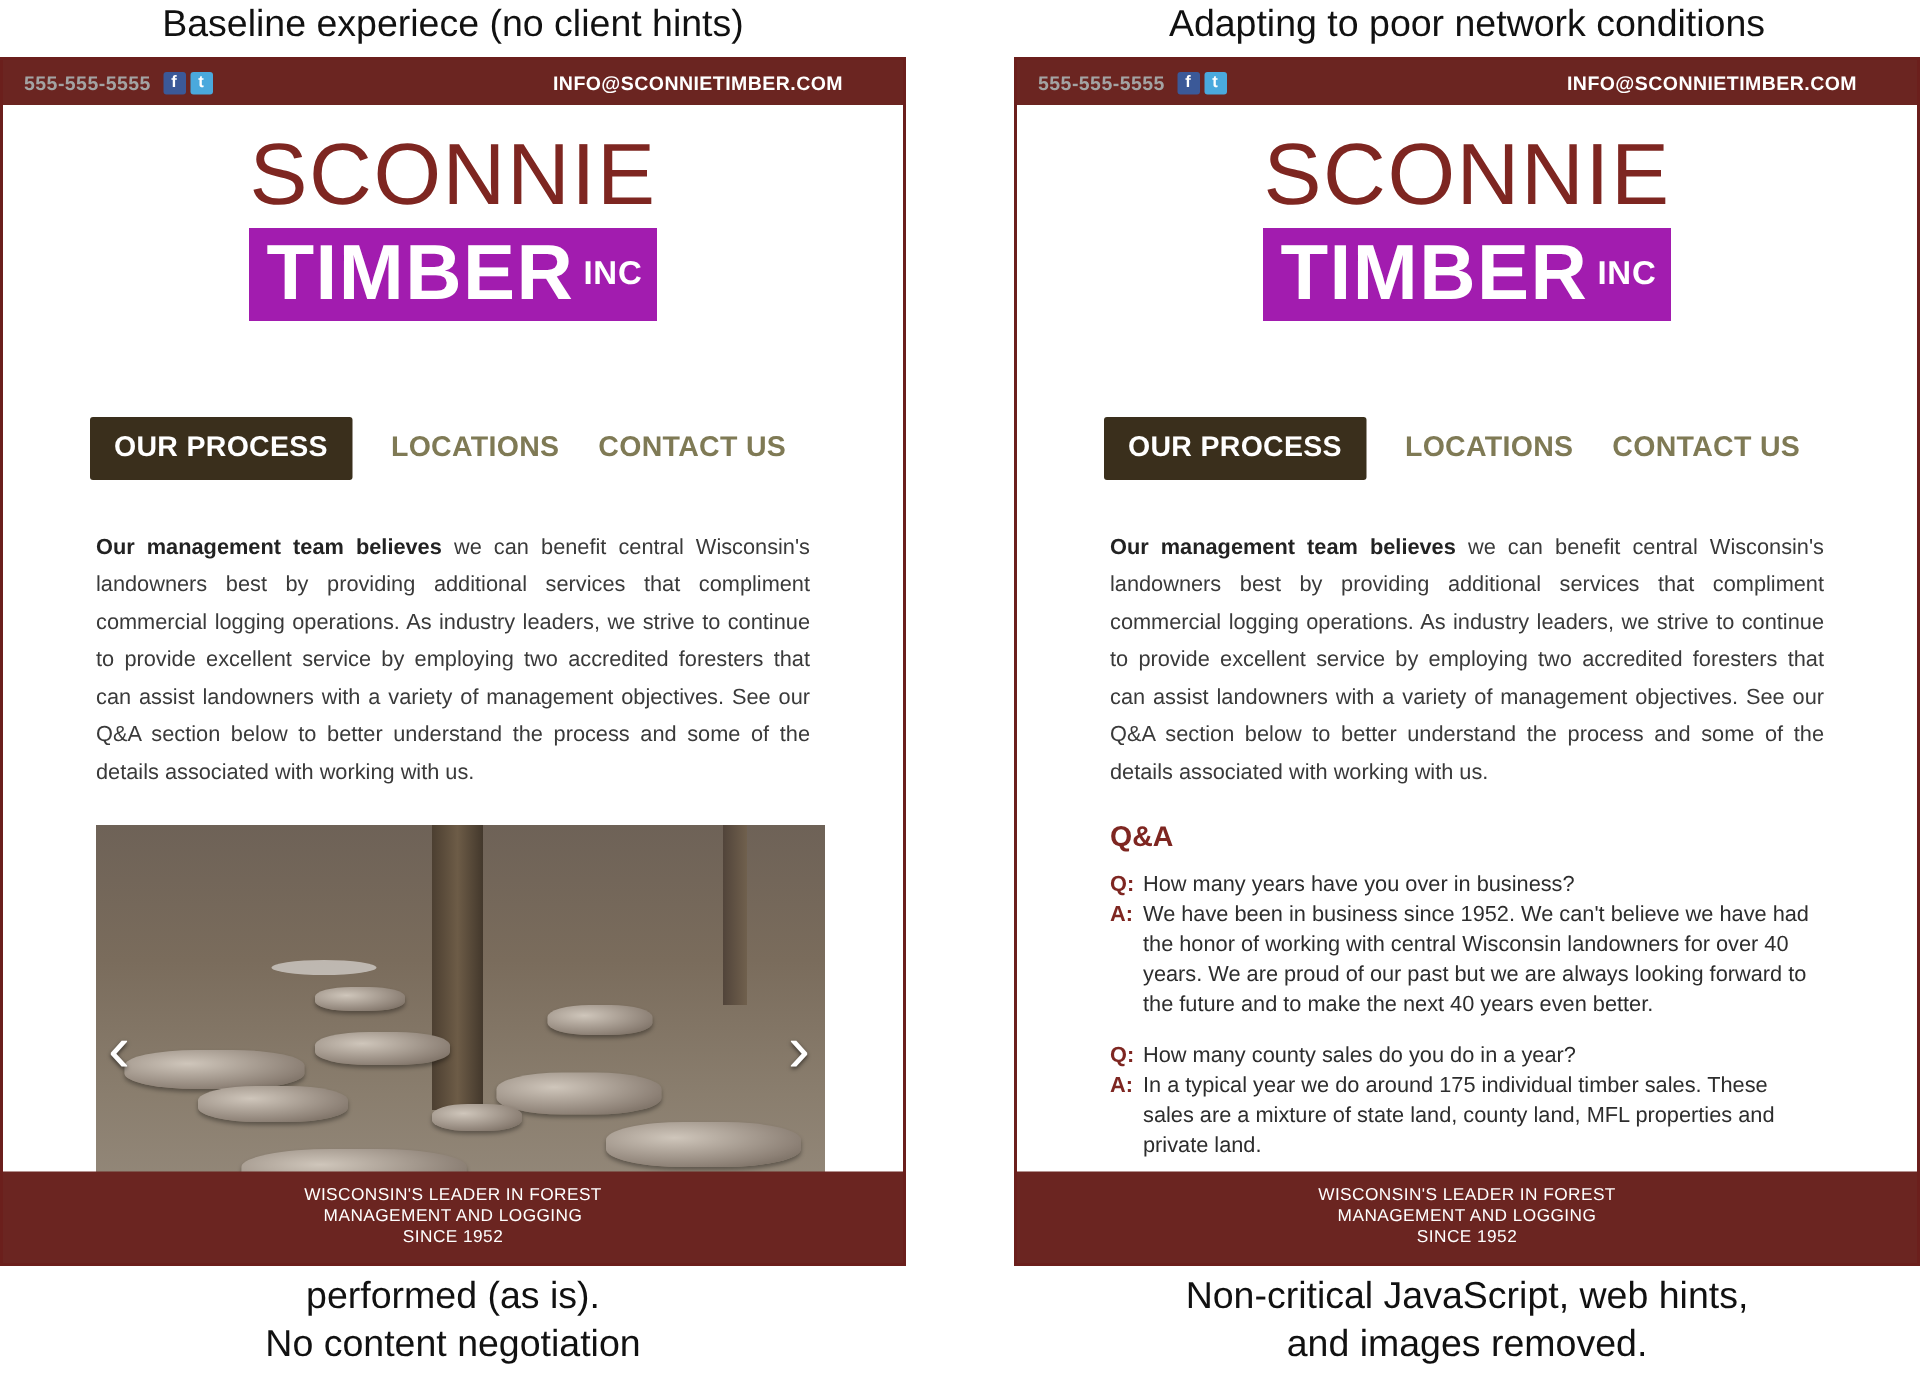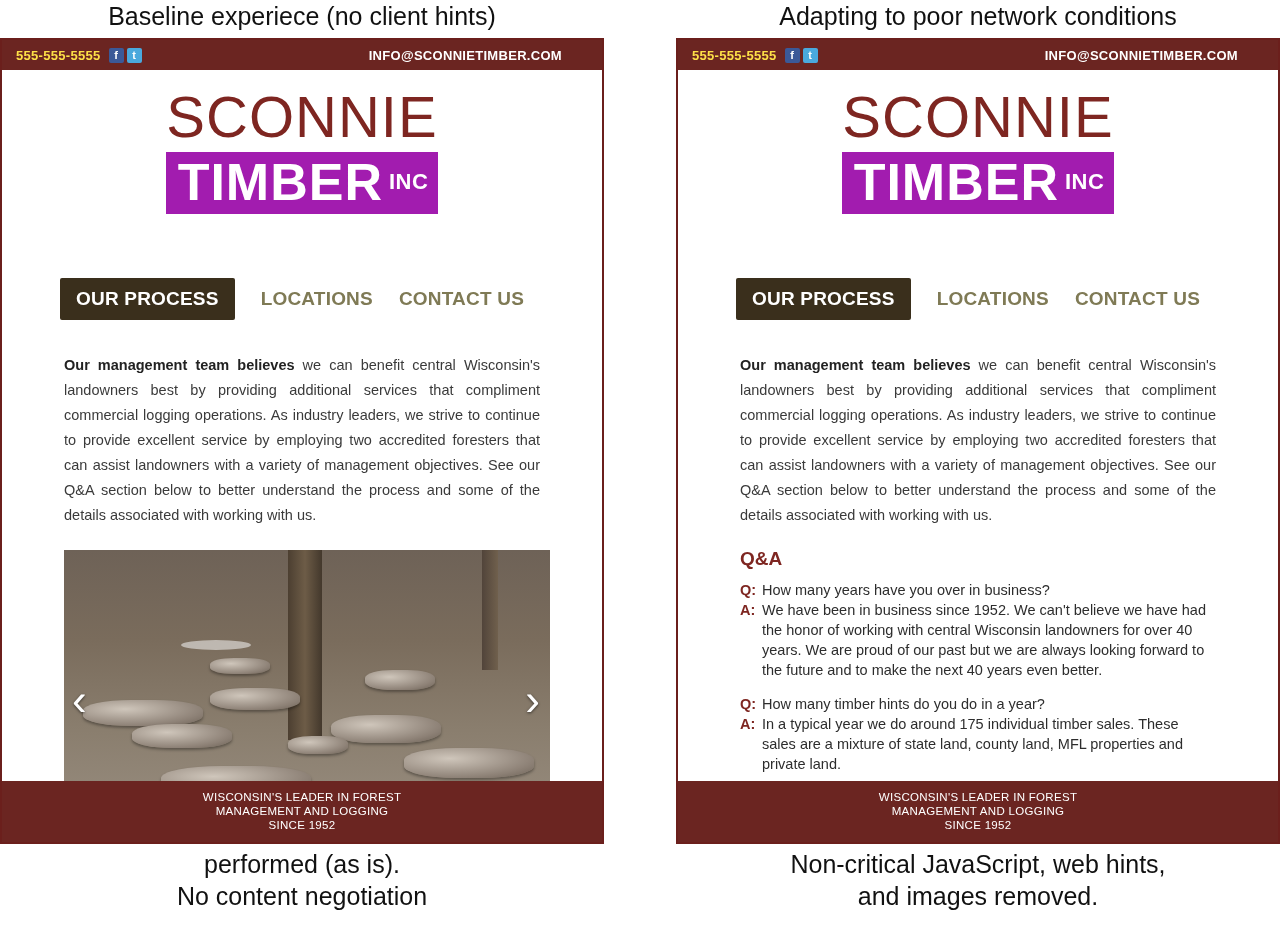--- a/index.html
+++ b/index.html
@@ -63,21 +63,21 @@
   
   .topbar {
     height: 30px;
     background: #6b2521;
     display: flex;
     align-items: center;
     padding: 0 14px;
     box-sizing: border-box;
   }
   .phone {
-    color: #fde047;
+    color: #a3a3a3;
     font-weight: bold;
     font-size: 13px;
     letter-spacing: 0.3px;
   }
   .social {
     display: flex;
     gap: 3px;
     margin-left: 8px;
   }
   .sq {
@@ -366,21 +366,21 @@
           </div>
           <div class="qa-row">
             <span class="qa-tag">A:</span>
             <span class="qa-text">We have been in business since 1952. We can't believe we have had the honor of working with central Wisconsin landowners for over 40 years. We are proud of our past but we are always looking forward to the future and to make the next 40 years even better.</span>
           </div>
         </div>
 
         <div class="qa-block">
           <div class="qa-row">
             <span class="qa-tag">Q:</span>
-            <span class="qa-text">How many timber hints do you do in a year?</span>
+            <span class="qa-text">How many county sales do you do in a year?</span>
           </div>
           <div class="qa-row">
             <span class="qa-tag">A:</span>
             <span class="qa-text">In a typical year we do around 175 individual timber sales. These sales are a mixture of state land, county land, MFL properties and private land.</span>
           </div>
         </div>
       </div>
 
       <div class="footer">
         <div>WISCONSIN'S LEADER IN FOREST</div>

